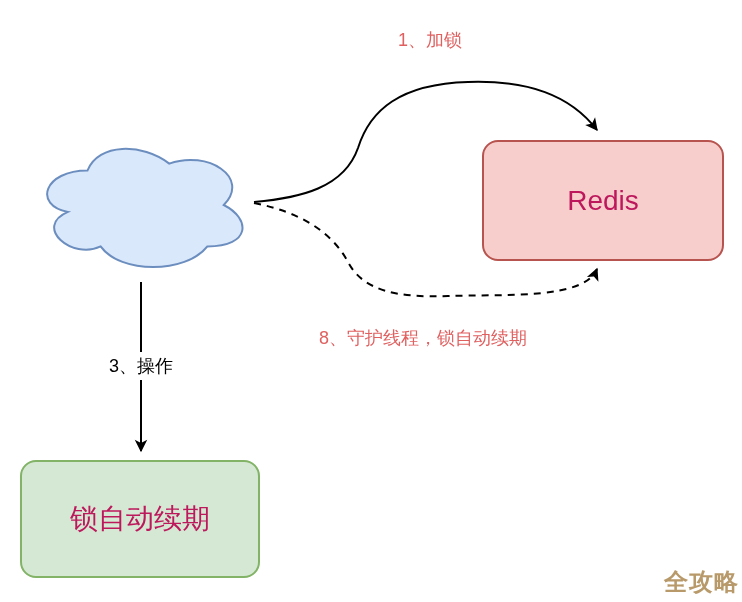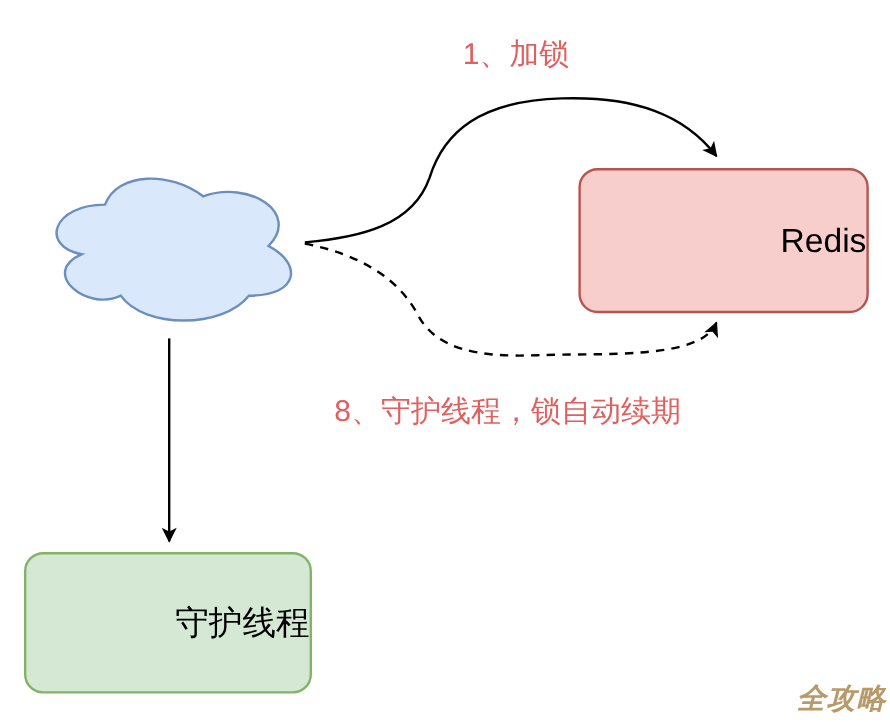--- a/index.html
+++ b/index.html
@@ -47,45 +47,45 @@
   .app-label {
     left: 33px;
     top: 136px;
     width: 218px;
     height: 138px;
   }
   .box {
     position: absolute;
     display: flex;
     align-items: center;
-    justify-content: flex-end;
+    justify-content: center;
     border-radius: 16px;
     font-size: 28px;
-    color: #000000;
+    color: #be185d;
     box-sizing: border-box;
   }
   .redis-box {
     left: 482px;
     top: 140px;
     width: 242px;
     height: 121px;
     background: #f8cecc;
     border: 2px solid #b85450;
   }
   .resource-box {
     left: 20px;
     top: 460px;
     width: 240px;
     height: 118px;
     background: #d5e8d4;
     border: 2px solid #82b366;
   }
   .edge-label {
     position: absolute;
-    font-size: 25px;
+    font-size: 18px;
     text-align: center;
   }
   .edge-label.red {
     color: #e06060;
   }
   .label-lock {
     left: 330px;
     top: 28px;
     width: 200px;
   }
@@ -103,21 +103,20 @@
     padding: 2px 0;
   }
   .watermark {
     position: absolute;
     right: 3px;
     bottom: 4px;
     font-size: 24px;
     font-weight: bold;
     color: #b89a6a;
     letter-spacing: 1px;
-    font-style: italic;
   }
 </style>
 </head>
 <body>
 
 <div class="canvas">
 
   <svg viewBox="0 0 742 602">
     <defs>
       <marker id="arrowhead" viewBox="0 0 12 12" refX="10" refY="6" markerWidth="7.5" markerHeight="7.5" orient="auto">
@@ -145,23 +144,24 @@
 
     <path class="edge solid" marker-end="url(#arrowhead)" d="M 141 282 L 141 451"></path>
   </svg>
 
 
   <div class="box redis-box">
     <span>Redis</span>
   </div>
 
   <div class="box resource-box">
-    <span>守护线程</span>
+    <span>锁自动续期</span>
   </div>
 
   <div class="edge-label red label-lock">1、加锁</div>
 
   <div class="edge-label red label-renew">8、守护线程，锁自动续期</div>
 
+  <div class="edge-label label-operate">3、操作</div>
 
   <div class="watermark">全攻略</div>
 
 </div>
 
 </body></html>

